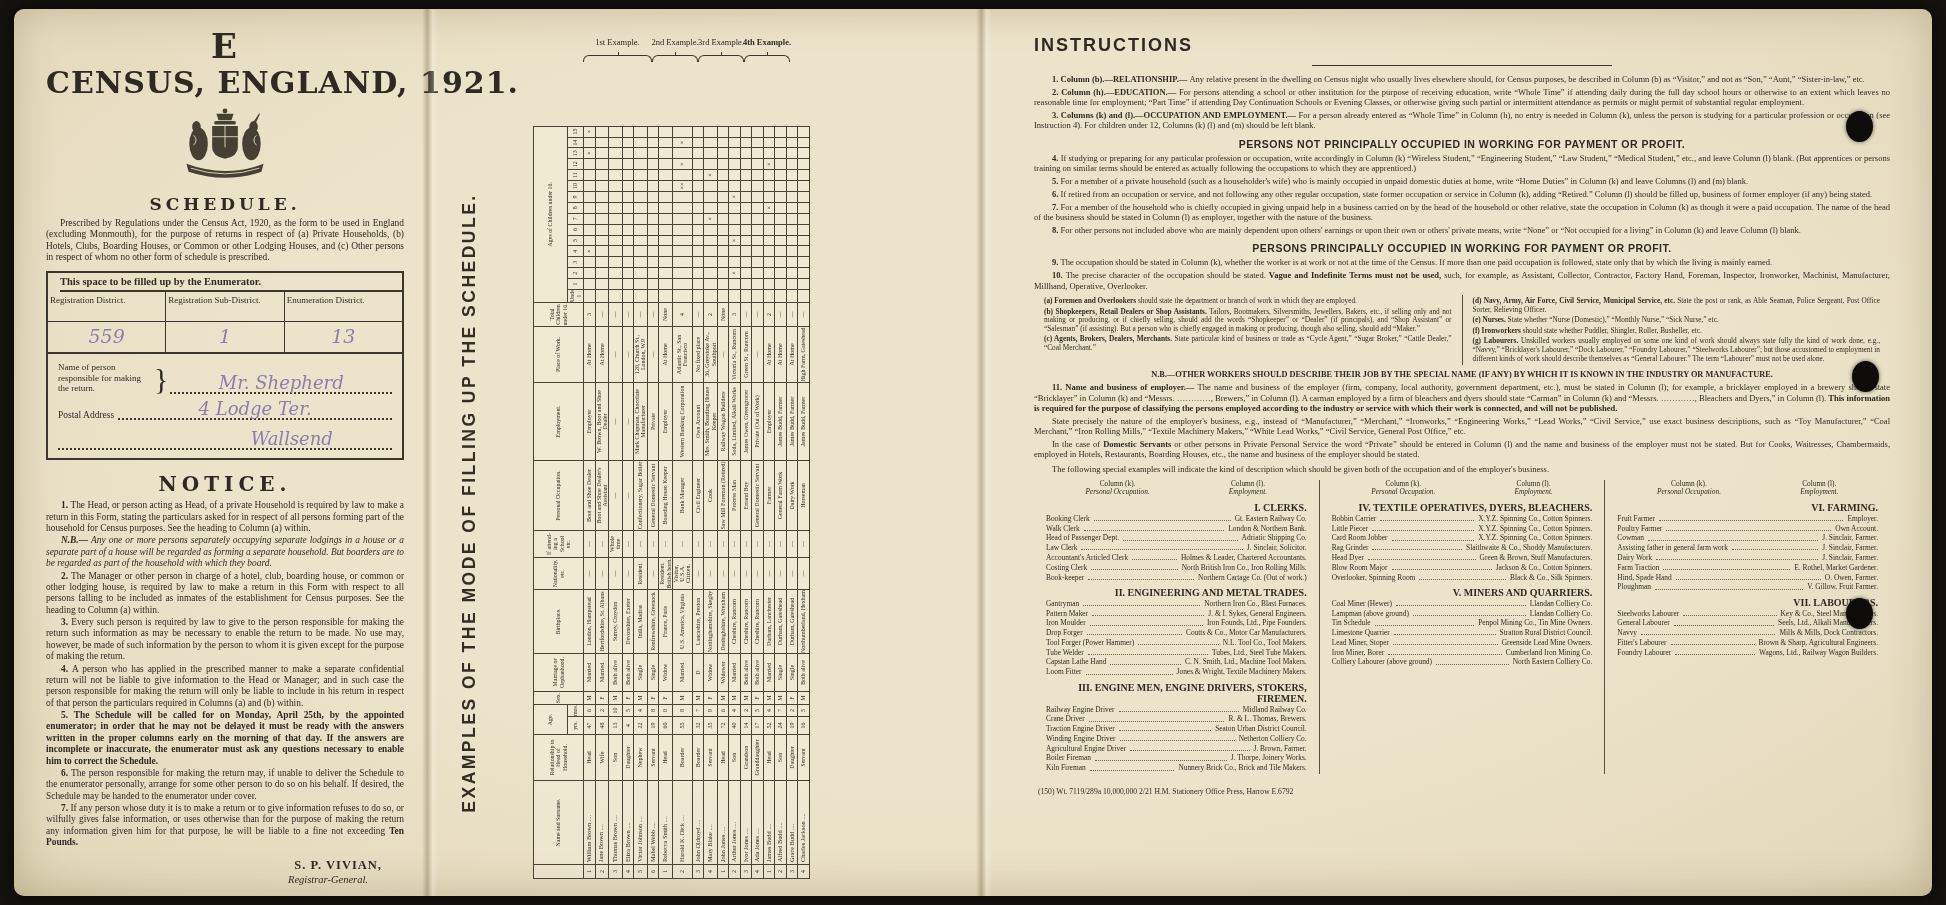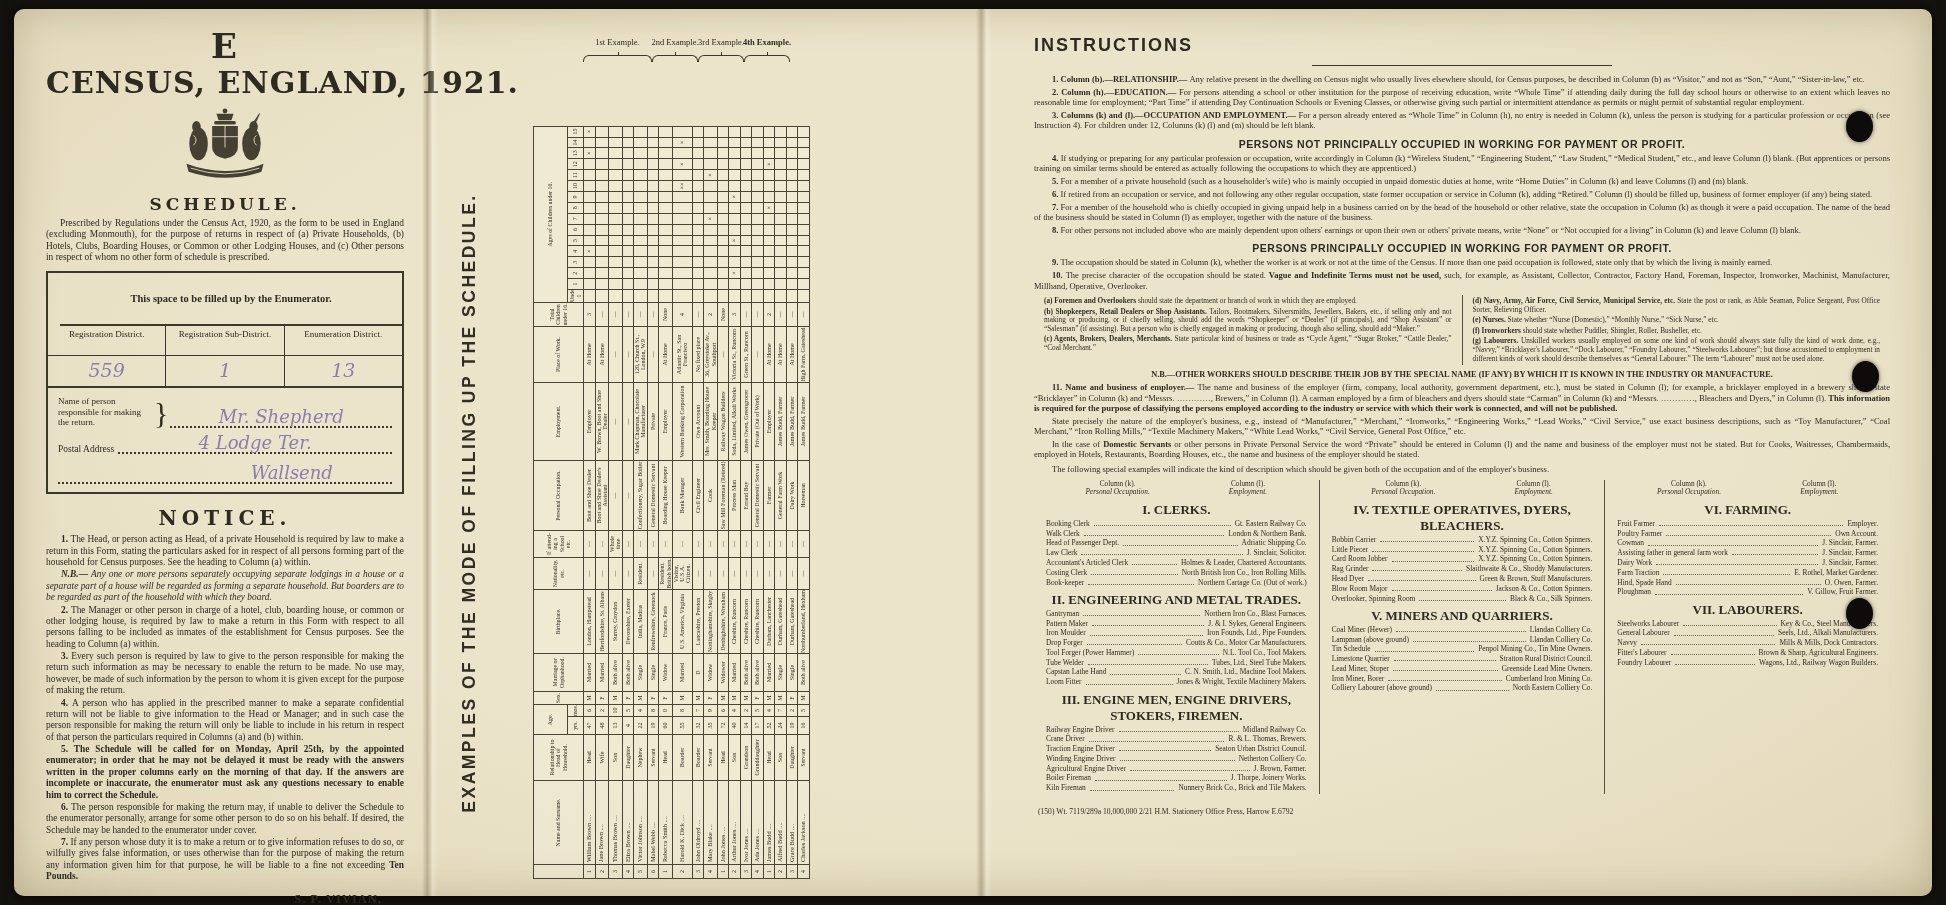--- a/index.html
+++ b/index.html
@@ -12,25 +12,25 @@
   .punch{position:absolute;width:27px;height:31px;background:#0d0c0a;border-radius:50%;box-shadow:0 0 4px rgba(0,0,0,.6);}
   .panel{position:absolute;top:0;height:887px;}
   
   .panel-left{left:0;width:416px;padding:20px 26px 0 32px;}
   .series-letter{text-align:center;font-size:34px;font-weight:bold;font-family:"DejaVu Serif",serif;letter-spacing:2px;line-height:1;}
   .census-title{text-align:center;font-size:30px;font-weight:bold;font-family:"DejaVu Serif",serif;letter-spacing:1px;margin-top:2px;white-space:nowrap;}
   .crest{text-align:center;margin:4px 0 0;}
   .schedule-h{text-align:center;font-size:17px;font-weight:bold;letter-spacing:4px;margin:2px 0 4px;font-family:"DejaVu Serif",serif;}
   .prescribed{font-size:9.4px;line-height:1.22;text-align:justify;text-indent:14px;}
   .enum-box{border:2px solid #3c372c;margin-top:7px;}
-  .enum-head{text-align:center;font-weight:bold;font-size:10.5px;padding:20px 0;border-bottom:2px solid #3c372c;margin-left:12px;}
+  .enum-head{text-align:left;font-weight:bold;font-size:10.5px;padding:3px 0;border-bottom:2px solid #3c372c;margin-left:12px;}
   .enum-cols{display:flex;border-bottom:2px solid #3c372c;}
   .enum-col{flex:1;border-right:1.5px solid #3c372c;}
   .enum-col:last-child{border-right:none;}
-  .enum-col-label{font-size:9px;text-align:center;line-height:1.15;padding:3px 2px;border-bottom:1px solid #3c372c;height:30px;}
+  .enum-col-label{font-size:9px;text-align:left;line-height:1.15;padding:3px 2px;border-bottom:1px solid #3c372c;height:30px;}
   .enum-col-val{height:30px;text-align:center;}
   .hand{font-family:"DejaVu Serif",serif;font-style:italic;color:#8b7db0;}
   .enum-col-val .hand{font-size:19px;line-height:28px;}
   .enum-body{padding:6px 10px 8px;}
   .enum-row{display:flex;align-items:flex-end;margin-top:2px;}
   .enum-name-label{font-size:9px;line-height:1.2;width:96px;}
   .brace{font-size:30px;font-weight:200;line-height:30px;margin:0 2px 0 0;}
   .dotline{flex:1;border-bottom:2px dotted #3c372c;position:relative;height:16px;}
   .dotline .hand{position:absolute;left:50%;transform:translateX(-50%);bottom:-1px;font-size:18px;white-space:nowrap;}
   .dotline .hand.right{left:70%;}
@@ -70,21 +70,21 @@
   .sub-col{flex:1;padding:0 10px;}
   .sub-col + .sub-col{border-left:1px solid #55503f;}
   .s-p{font-size:7.3px;line-height:1.18;text-align:justify;margin:2px 0;}
   .s-p .lead{font-weight:bold;}
   .nb-line{text-align:center;font-weight:bold;font-size:8.3px;margin:5px 0 3px;}
   .ex-wrap{display:flex;margin-top:6px;}
   .ex-col{flex:1;padding:0 12px;}
   .ex-col + .ex-col{border-left:1px solid #55503f;}
   .ex-colheads{display:flex;justify-content:space-around;font-size:7.3px;text-align:center;line-height:1.15;margin-bottom:2px;}
   .ex-colheads i{font-style:italic;}
-  .ex-g-title{text-align:center;font-weight:bold;font-size:13px;margin:5px 0 2px;}
+  .ex-g-title{text-align:right;font-weight:bold;font-size:10px;margin:5px 0 2px;}
   .ex-row{display:flex;align-items:flex-end;font-size:7.4px;line-height:1.12;margin:1.5px 0;}
   .ex-occ{max-width:46%;}
   .ex-dots{flex:1;border-bottom:1px dotted #6a6450;margin:0 4px 2px;}
   .ex-emp{max-width:58%;text-align:left;}
   .i-footer{font-size:7.6px;margin:13px 0 0 4px;}
 </style>
 </head>
 <body>
 
 <div class="sheet">

